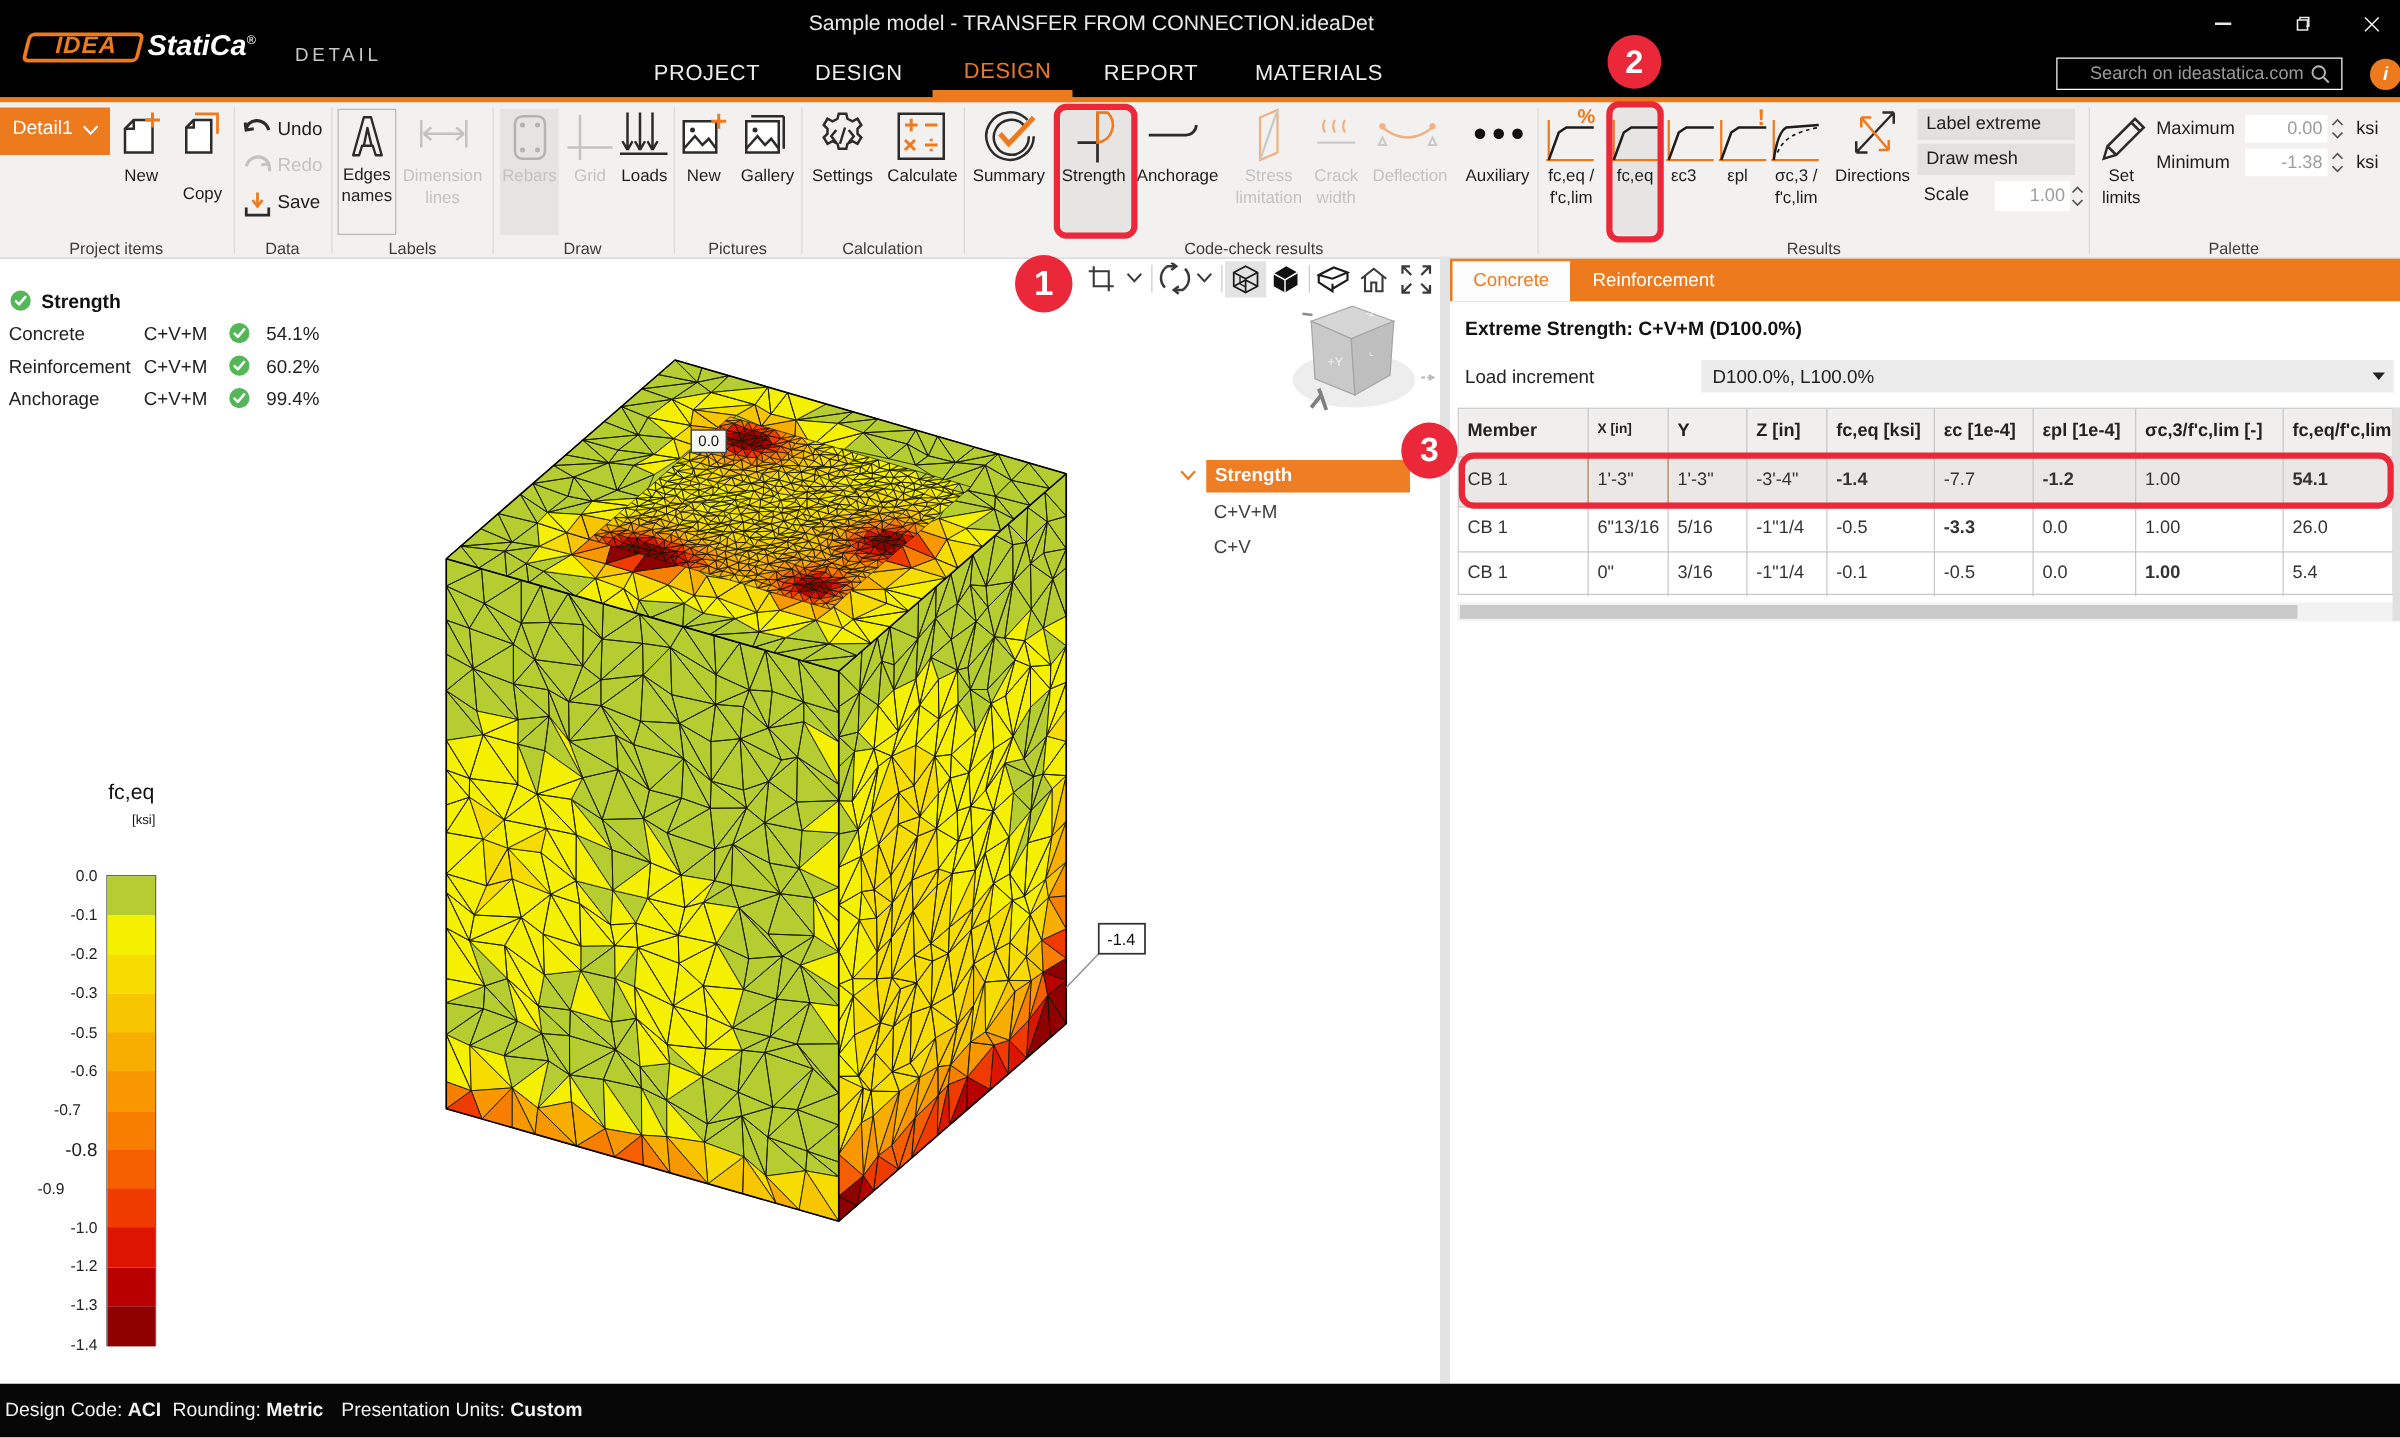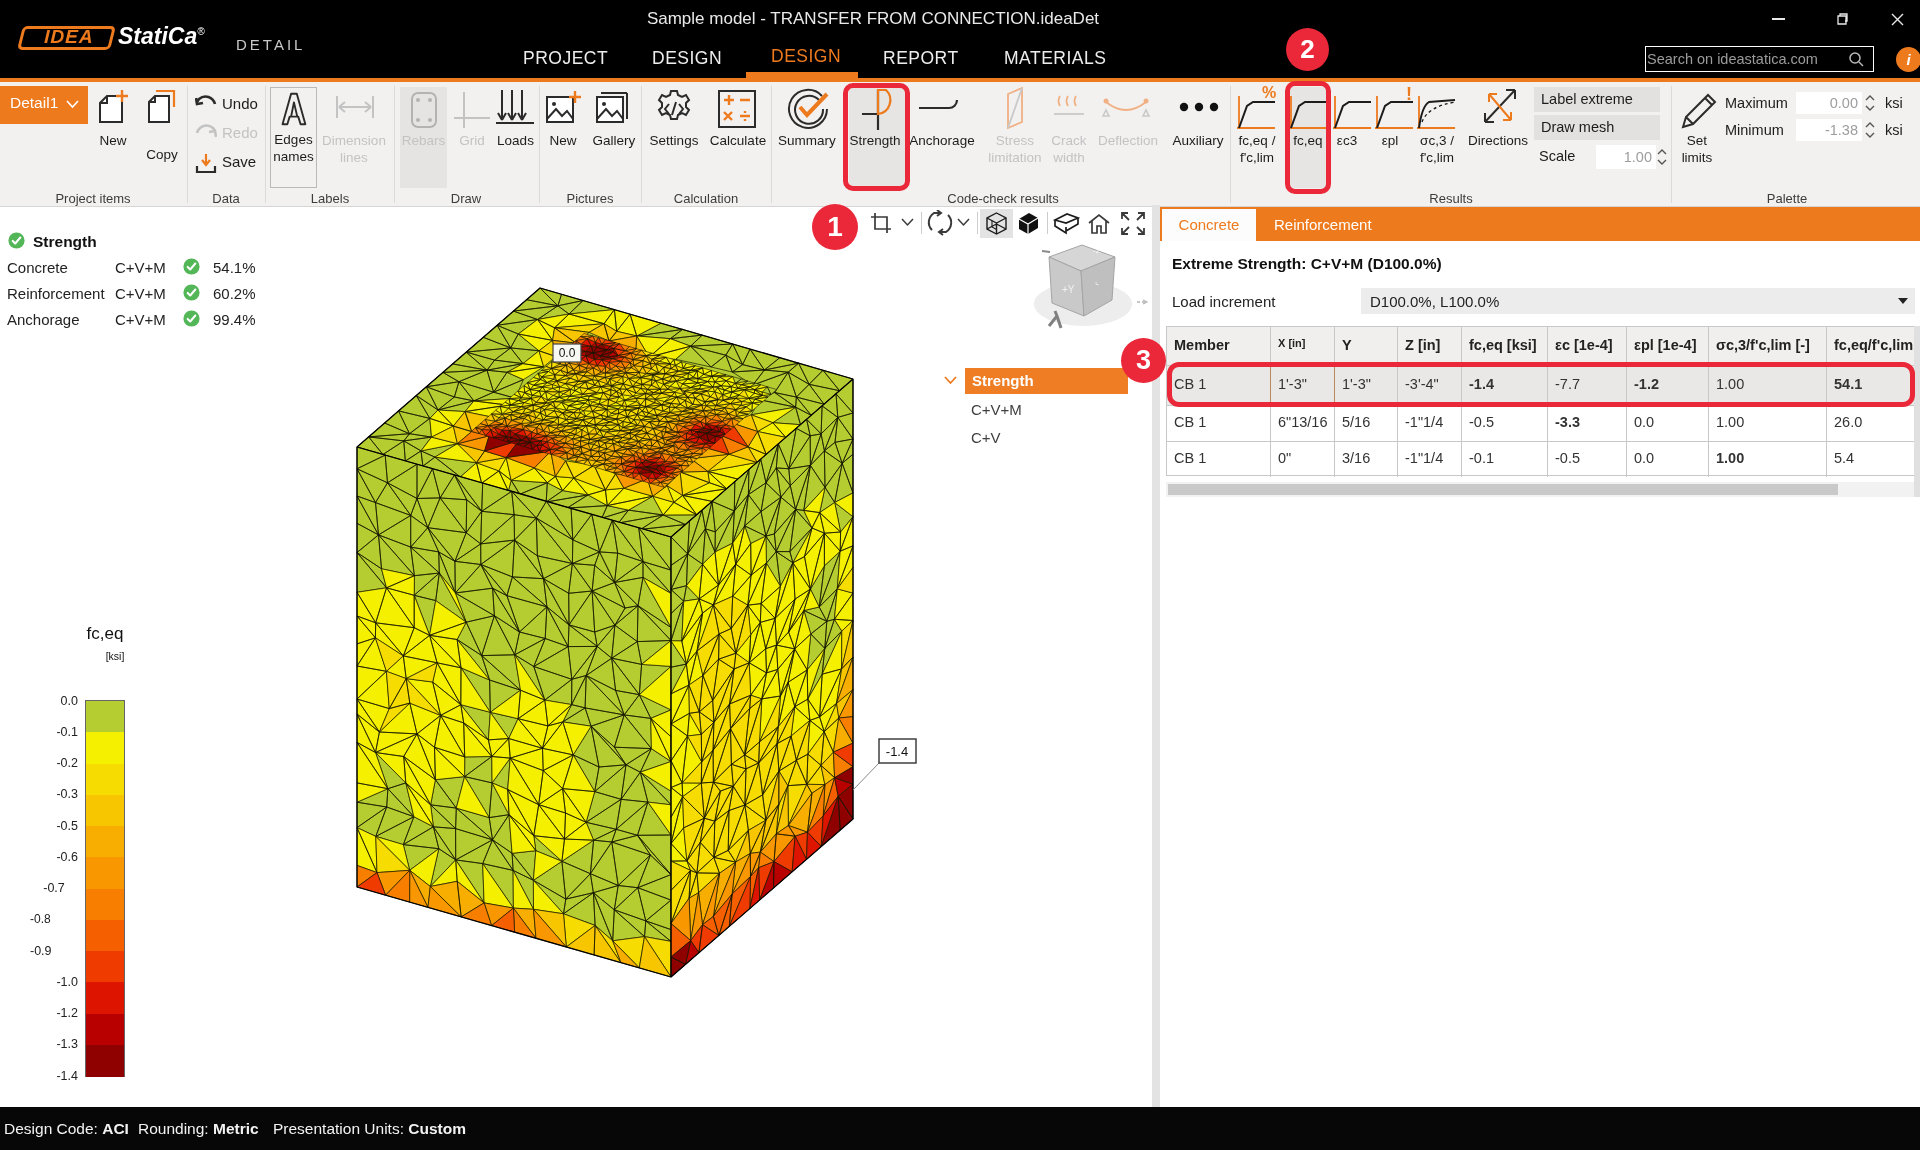--- a/index.html
+++ b/index.html
@@ -25,21 +25,21 @@
     <path d="M4 4h8v8h-8zM6 4V2h7v7h-2"></path>
   </svg>
 <svg class="a" style="left:1890px;top:12px" width="15" height="15" viewBox="0 0 15 15" stroke="#e8e8e8" stroke-width="1.4">
     <path d="M2 2l11 11M13 2L2 13"></path>
   </svg>
 <div class="a" style="left:523px;top:48px;color:#ededed;font-size:17.5px;letter-spacing:.5px">PROJECT</div>
 <div class="a" style="left:652px;top:48px;color:#ededed;font-size:17.5px;letter-spacing:.5px">DESIGN</div>
 <div class="a" style="left:771px;top:46px;color:#ee7a1e;font-size:17.5px;letter-spacing:.5px">DESIGN</div>
 <div class="a" style="left:883px;top:48px;color:#ededed;font-size:17.5px;letter-spacing:.5px">REPORT</div>
 <div class="a" style="left:1004px;top:48px;color:#ededed;font-size:17.5px;letter-spacing:.5px">MATERIALS</div>
-<div class="a" style="left:1645px;top:46px;width:229px;height:26px;border:1px solid #fdfdfd;color:#9b9b9b;font-size:14.5px;line-height:24px;padding-left:1px">Search on ideastatica.com</div>
+<div class="a" style="left:1645px;top:46px;width:229px;height:26px;border:1px solid #fdfdfd;color:#9b9b9b;font-size:14.5px;line-height:24px;padding-left:26px">Search on ideastatica.com</div>
 <svg class="a" style="left:1848px;top:51px" width="17" height="17" viewBox="0 0 17 17" fill="none" stroke="#b9b9b9" stroke-width="1.5">
     <circle cx="7" cy="7" r="5"></circle>
     <path d="M11 11l4 4"></path>
   </svg>
 <div class="a" style="left:1896px;top:47px;width:25px;height:25px;border-radius:50%;background:#ee7a1e;color:#fff;font-size:15px;font-weight:bold;text-align:center;line-height:25px;font-style:italic">i</div>
 <div class="a" style="left:0;top:78px;width:1920px;height:4px;background:#ee7a1e"></div>
 <div class="a" style="left:746px;top:72px;width:112px;height:10px;background:#ee7a1e"></div>
 
 <div class="a" style="left:0;top:82px;width:1920px;height:125px;background:#f2f1f0;border-bottom:1px solid #d5d5d5"></div>
 <div class="a" style="left:0;top:86px;width:88px;height:38px;background:#ee7a1e"></div>
@@ -387,21 +387,21 @@
     <div style="position:absolute;left:0;top:312.50px;width:38px;height:31.75px;background:#b80000"></div>
     <div style="position:absolute;left:0;top:343.75px;width:38px;height:31.75px;background:#8f0000"></div>
   </div>
 <div class="a" style="left:30px;top:693.5px;width:48px;text-align:right;font-size:12.5px;color:#222">0.0</div>
 <div class="a" style="left:30px;top:724.8px;width:48px;text-align:right;font-size:12.5px;color:#222">-0.1</div>
 <div class="a" style="left:30px;top:756.0px;width:48px;text-align:right;font-size:12.5px;color:#222">-0.2</div>
 <div class="a" style="left:30px;top:787.2px;width:48px;text-align:right;font-size:12.5px;color:#222">-0.3</div>
 <div class="a" style="left:30px;top:818.5px;width:48px;text-align:right;font-size:12.5px;color:#222">-0.5</div>
 <div class="a" style="left:30px;top:849.8px;width:48px;text-align:right;font-size:12.5px;color:#222">-0.6</div>
 <div class="a" style="left:30px;top:881.0px;width:48px;text-align:center;font-size:12.5px;color:#222">-0.7</div>
-<div class="a" style="left:30px;top:912.2px;width:48px;text-align:left;font-size:12px;color:#222">-0.8</div>
+<div class="a" style="left:30px;top:912.2px;width:48px;text-align:right;font-size:15px;color:#222">-0.8</div>
 <div class="a" style="left:30px;top:943.5px;width:48px;font-size:12.5px;color:#222">-0.9</div>
 <div class="a" style="left:30px;top:974.8px;width:48px;text-align:right;font-size:12.5px;color:#222">-1.0</div>
 <div class="a" style="left:30px;top:1006.0px;width:48px;text-align:right;font-size:12.5px;color:#222">-1.2</div>
 <div class="a" style="left:30px;top:1037.2px;width:48px;text-align:right;font-size:12.5px;color:#222">-1.3</div>
 <div class="a" style="left:30px;top:1068.5px;width:48px;text-align:right;font-size:12.5px;color:#222">-1.4</div>
 
 <svg class="ic" style="left:944px;top:375px" width="13" height="10" viewBox="0 0 13 10" fill="none" stroke="#ee7a1e" stroke-width="1.8">
     <path d="M1 2l5.5 6L12 2"></path>
   </svg>
 <div class="a" style="left:965px;top:368px;width:163px;height:26px;background:#ee7d23;color:#fff;font-size:15px;font-weight:bold;line-height:26px;padding-left:7px">Strength</div>

